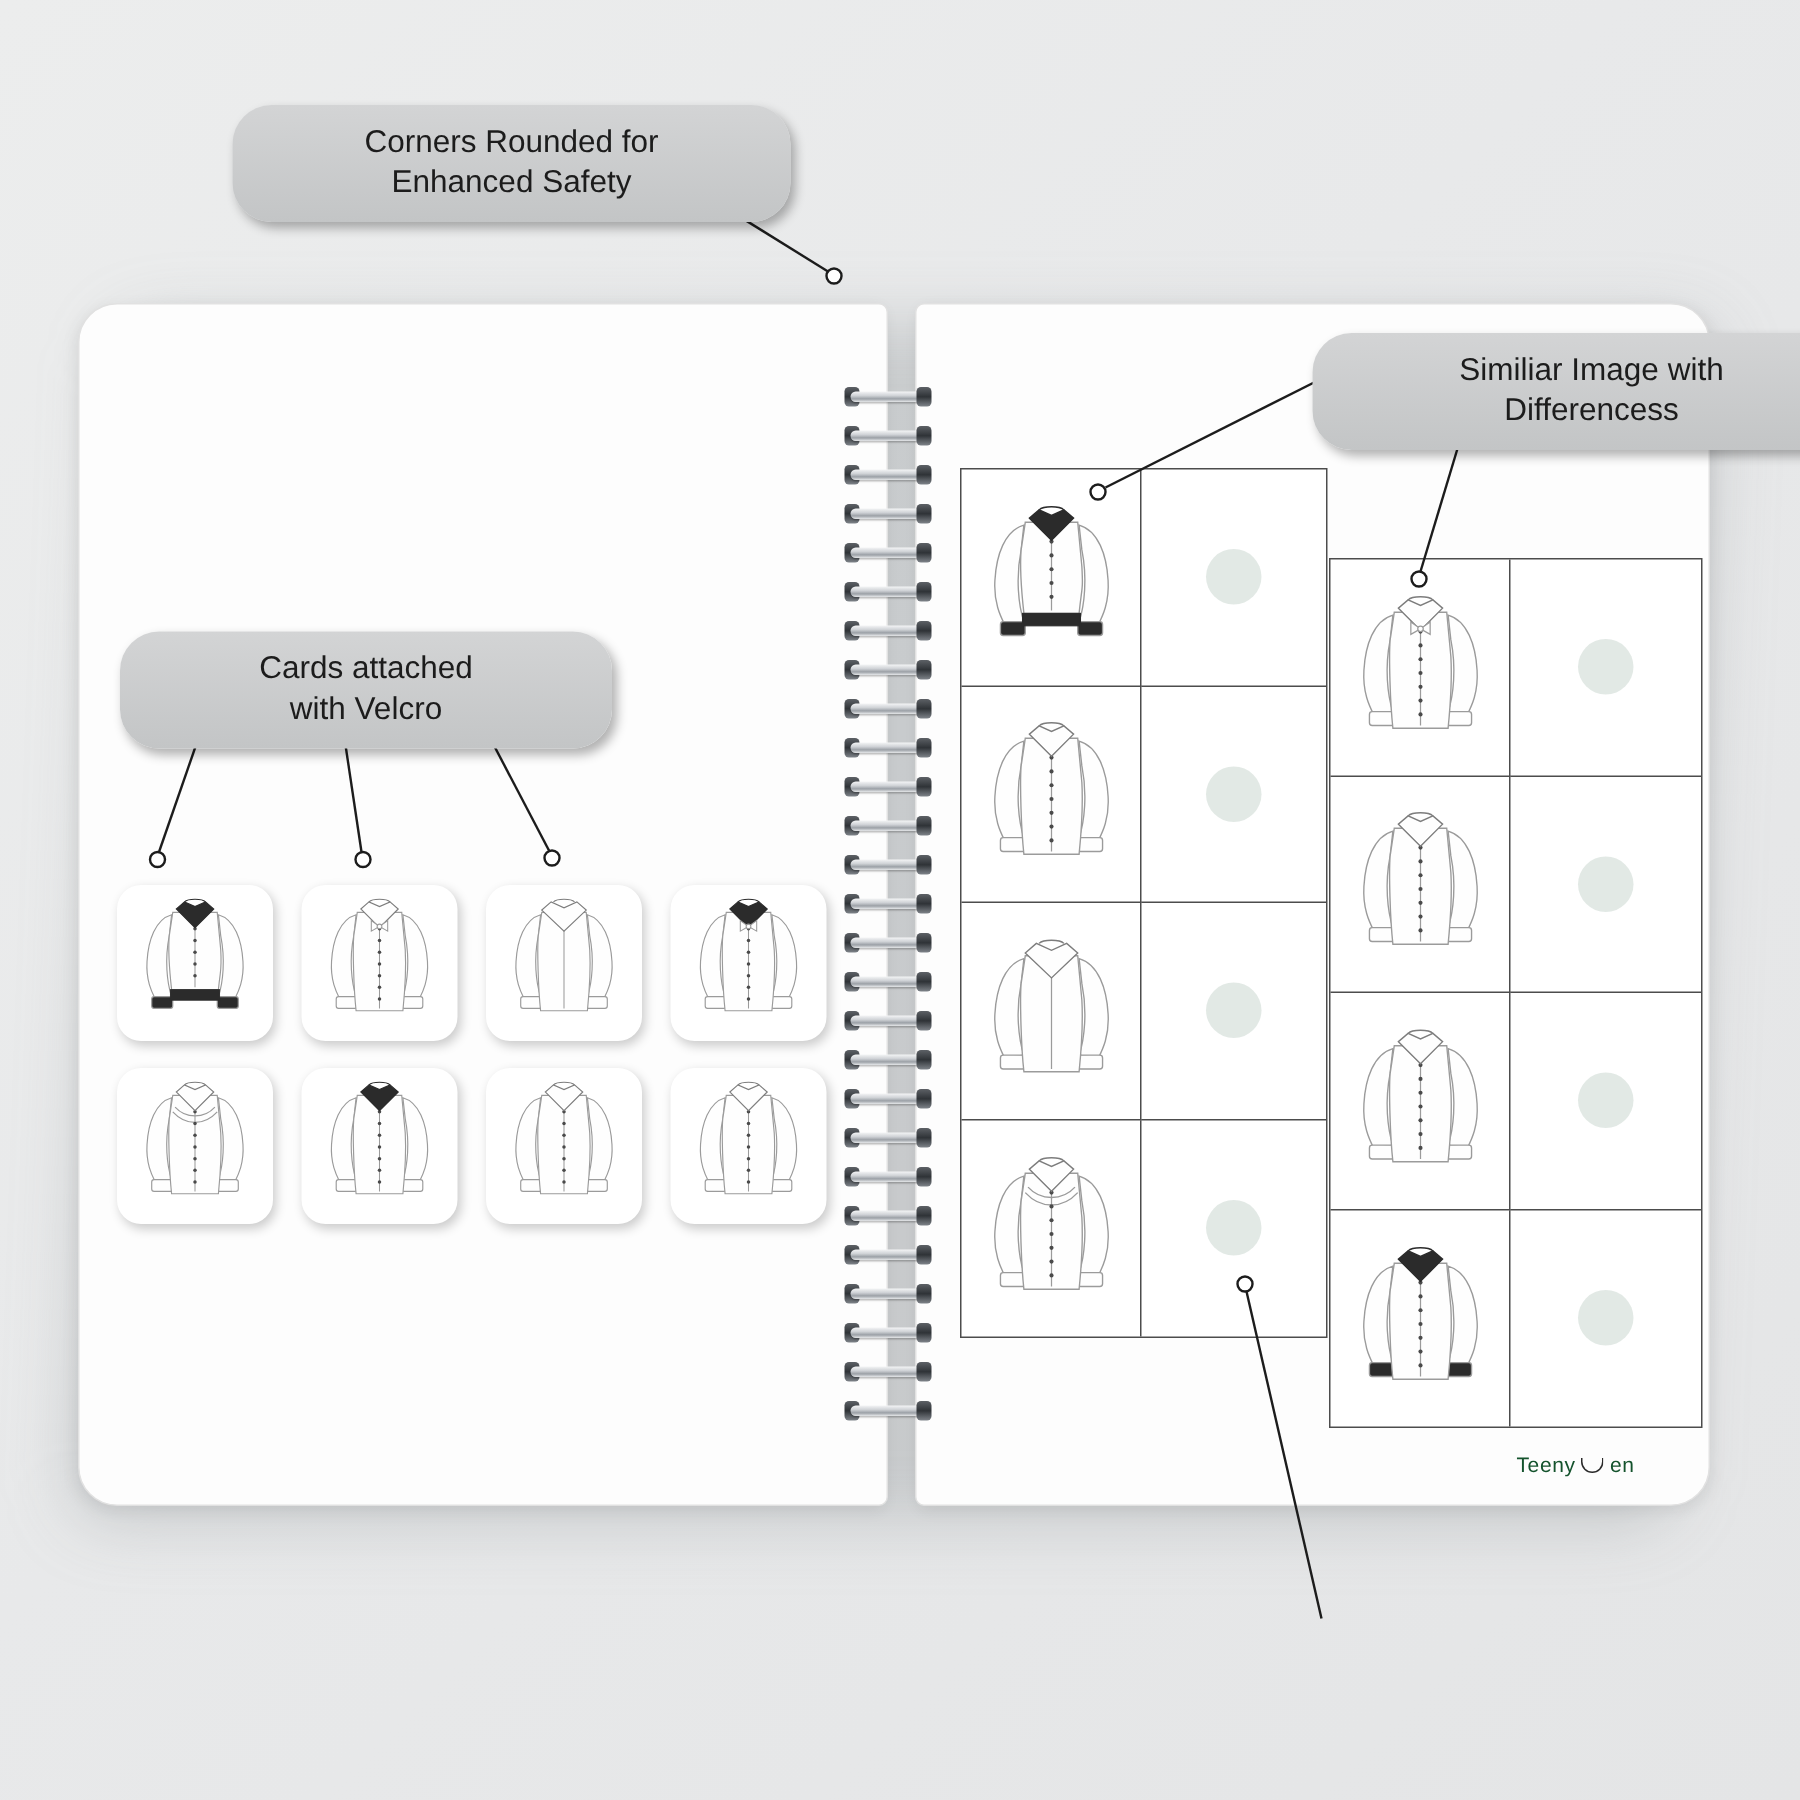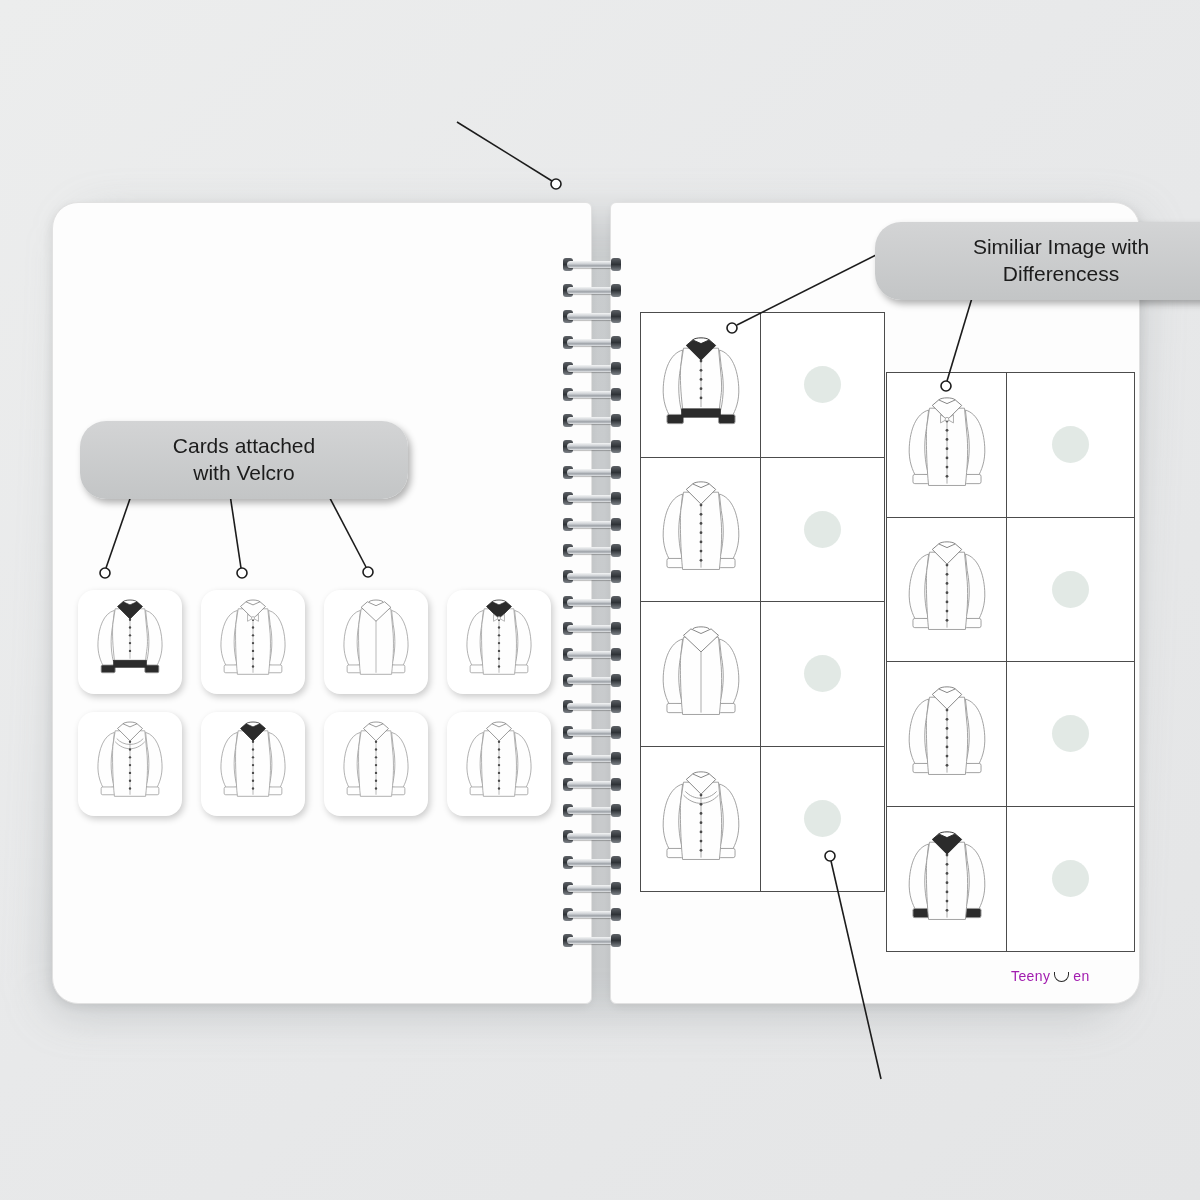--- a/index.html
+++ b/index.html
@@ -150,21 +150,21 @@
     background: #dde5e1;
     opacity: 0.85;
   }
 
   
   .brand {
     position: absolute;
     left: 1011px;
     top: 968px;
     font-size: 14px;
-    color: #a21caf;
+    color: #14532d;
     letter-spacing: 0.4px;
     display: flex;
     align-items: center;
     gap: 4px;
   }
   .brand .mark {
     display: inline-block;
     width: 13px;
     height: 9px;
     border: 1.6px solid #2a2a2a;
@@ -698,18 +698,20 @@
 
     <line x1="880" y1="253" x2="737" y2="325" stroke="#1c1c1c" stroke-width="1.6"></line>
     <circle cx="732" cy="328" r="5" fill="#fff" stroke="#1c1c1c" stroke-width="1.6"></circle>
     <line x1="975" y1="288" x2="947" y2="381" stroke="#1c1c1c" stroke-width="1.6"></line>
     <circle cx="946" cy="386" r="5" fill="#fff" stroke="#1c1c1c" stroke-width="1.6"></circle>
 
     <line x1="881" y1="1079" x2="831" y2="861" stroke="#1c1c1c" stroke-width="1.6"></line>
     <circle cx="830" cy="856" r="5" fill="#fff" stroke="#1c1c1c" stroke-width="1.6"></circle>
   </svg>
 
+  <div class="callout c-corners">Corners Rounded for
+Enhanced Safety</div>
   <div class="callout c-velcro">Cards attached
 with Velcro</div>
   <div class="callout c-similar">Similiar Image with
 Differencess</div>
 
 </div>
 
 </body></html>

